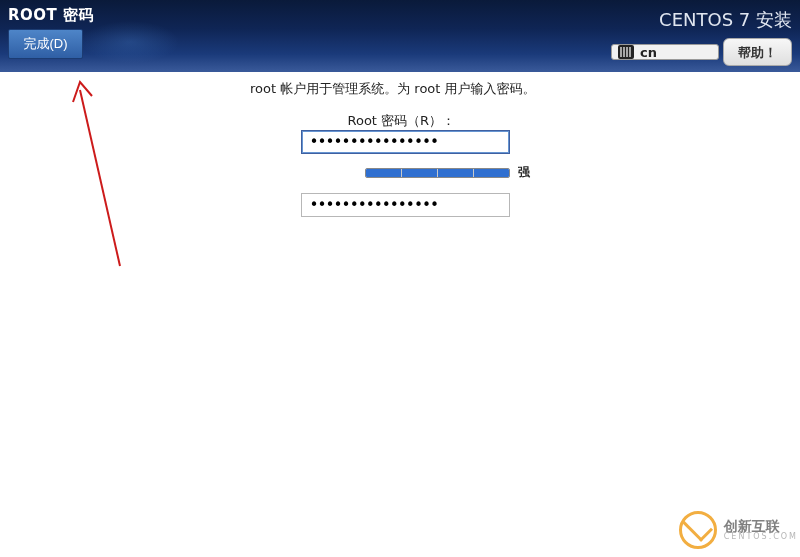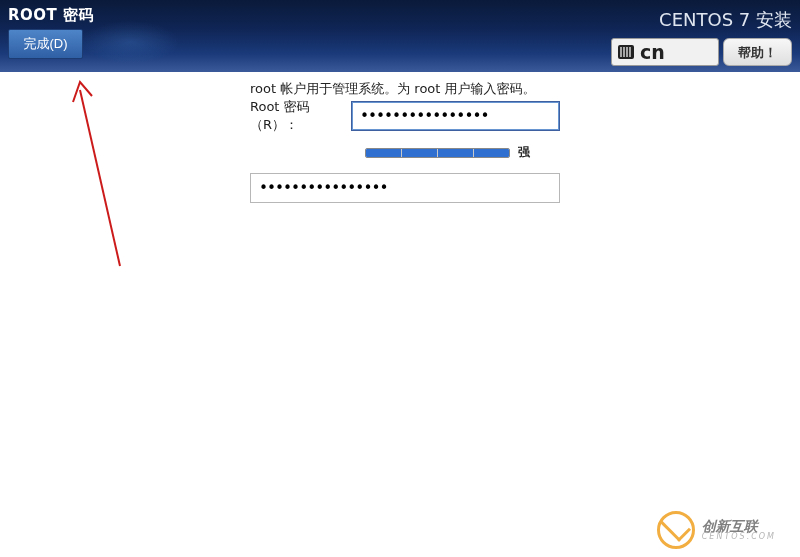--- a/index.html
+++ b/index.html
@@ -44,22 +44,22 @@
       width: 75px;
       text-align: center;
     }
 
     .header-right { display: flex; flex-direction: column; align-items: flex-end; gap: 6px; padding-top: 2px;}
     .install-title { font-size: 18px; color: #e0e6f0; }
     .lang-help-row { display: flex; gap: 4px; align-items:center; }
     .lang-box {
       display: flex; align-items: center; gap: 6px;
       background: #f1f1f1; border: 1px solid #999;
-      padding: 4px 8px 4px 6px; height: 28px; width: 108px;
-      color: #222; font-size: 19px; font-weight: 700;
+      padding: 4px 8px 4px 6px; height: 16px; width: 108px;
+      color: #222; font-size: 13px; font-weight: 700;
       border-radius: 3px;
     }
     .kb-icon { width: 16px; height: 14px; background:#222; border-radius:2px; position:relative; }
     .kb-icon::before { content:""; position:absolute; inset:2px; background:repeating-linear-gradient(90deg,#fff 0 2px,#222 2px 3px),repeating-linear-gradient(0deg,#fff 0 2px,#222 2px 3px); opacity:0.6;}
     .help-button {
       background: linear-gradient(180deg,#f7f7f7,#dfdfdf);
       border: 1px solid #a9a9a9;
       color: #333; font-size: 13px; font-weight: 700;
       padding: 5px 14px; height: 28px; border-radius: 6px; cursor:pointer;
     }
@@ -71,22 +71,22 @@
       pointer-events: none;
     }
 
     .content {
       position: absolute;
       left: 250px; top: 80px;
       width: 310px;
       color: #222;
       font-size: 13px;
     }
-    .desc { }
-    .row { display: flex; align-items: center; margin-bottom: 10px; }
+    .desc { margin-bottom: 14px; }
+    .row { display: flex; align-items: center; margin-bottom: 10px; flex-direction: column; }
     .lbl { width: 115px; text-align: left; }
     .pw-input {
       flex: 1; height: 30px;
       border: 1px solid #3f60a0;
       padding: 2px 8px; font-size: 15px;
       font-family: monospace; letter-spacing: -1px;
       background:#fff;
       box-shadow: 0 0 0 1px #6695d2 inset;
     }
     .pw-input-confirm { border: 1px solid #b7b7b7; box-shadow: none;}
@@ -96,24 +96,23 @@
       width: 145px; height: 10px;
       border: 1px solid #888; border-radius: 2px; overflow:hidden;
       background: #fff;
     }
     .meter .seg { flex:1; height:100%; background:#2f6fd0; border-right:1px solid #c8c8c8;}
     .meter .seg:last-child { border-right:none; }
     .strength-label { font-size: 12px; font-weight: 700; }
 
     .watermark {
       position: absolute;
-      right: 24px; bottom: 8px;
+      right: 2px; bottom: 8px;
       display: flex; align-items: center; gap: 7px;
       opacity: 0.85;
-      font-style: italic;
     }
     .wm-circle {
       width: 38px; height: 38px; border-radius: 50%;
       border: 3px solid #f0a020;
       display:flex; align-items:center; justify-content:center;
       position:relative;
     }
     .wm-circle::before {
       content:"";
       width: 14px; height: 24px; border-left:3px solid #f0a020; border-bottom:3px solid #f0a020;

